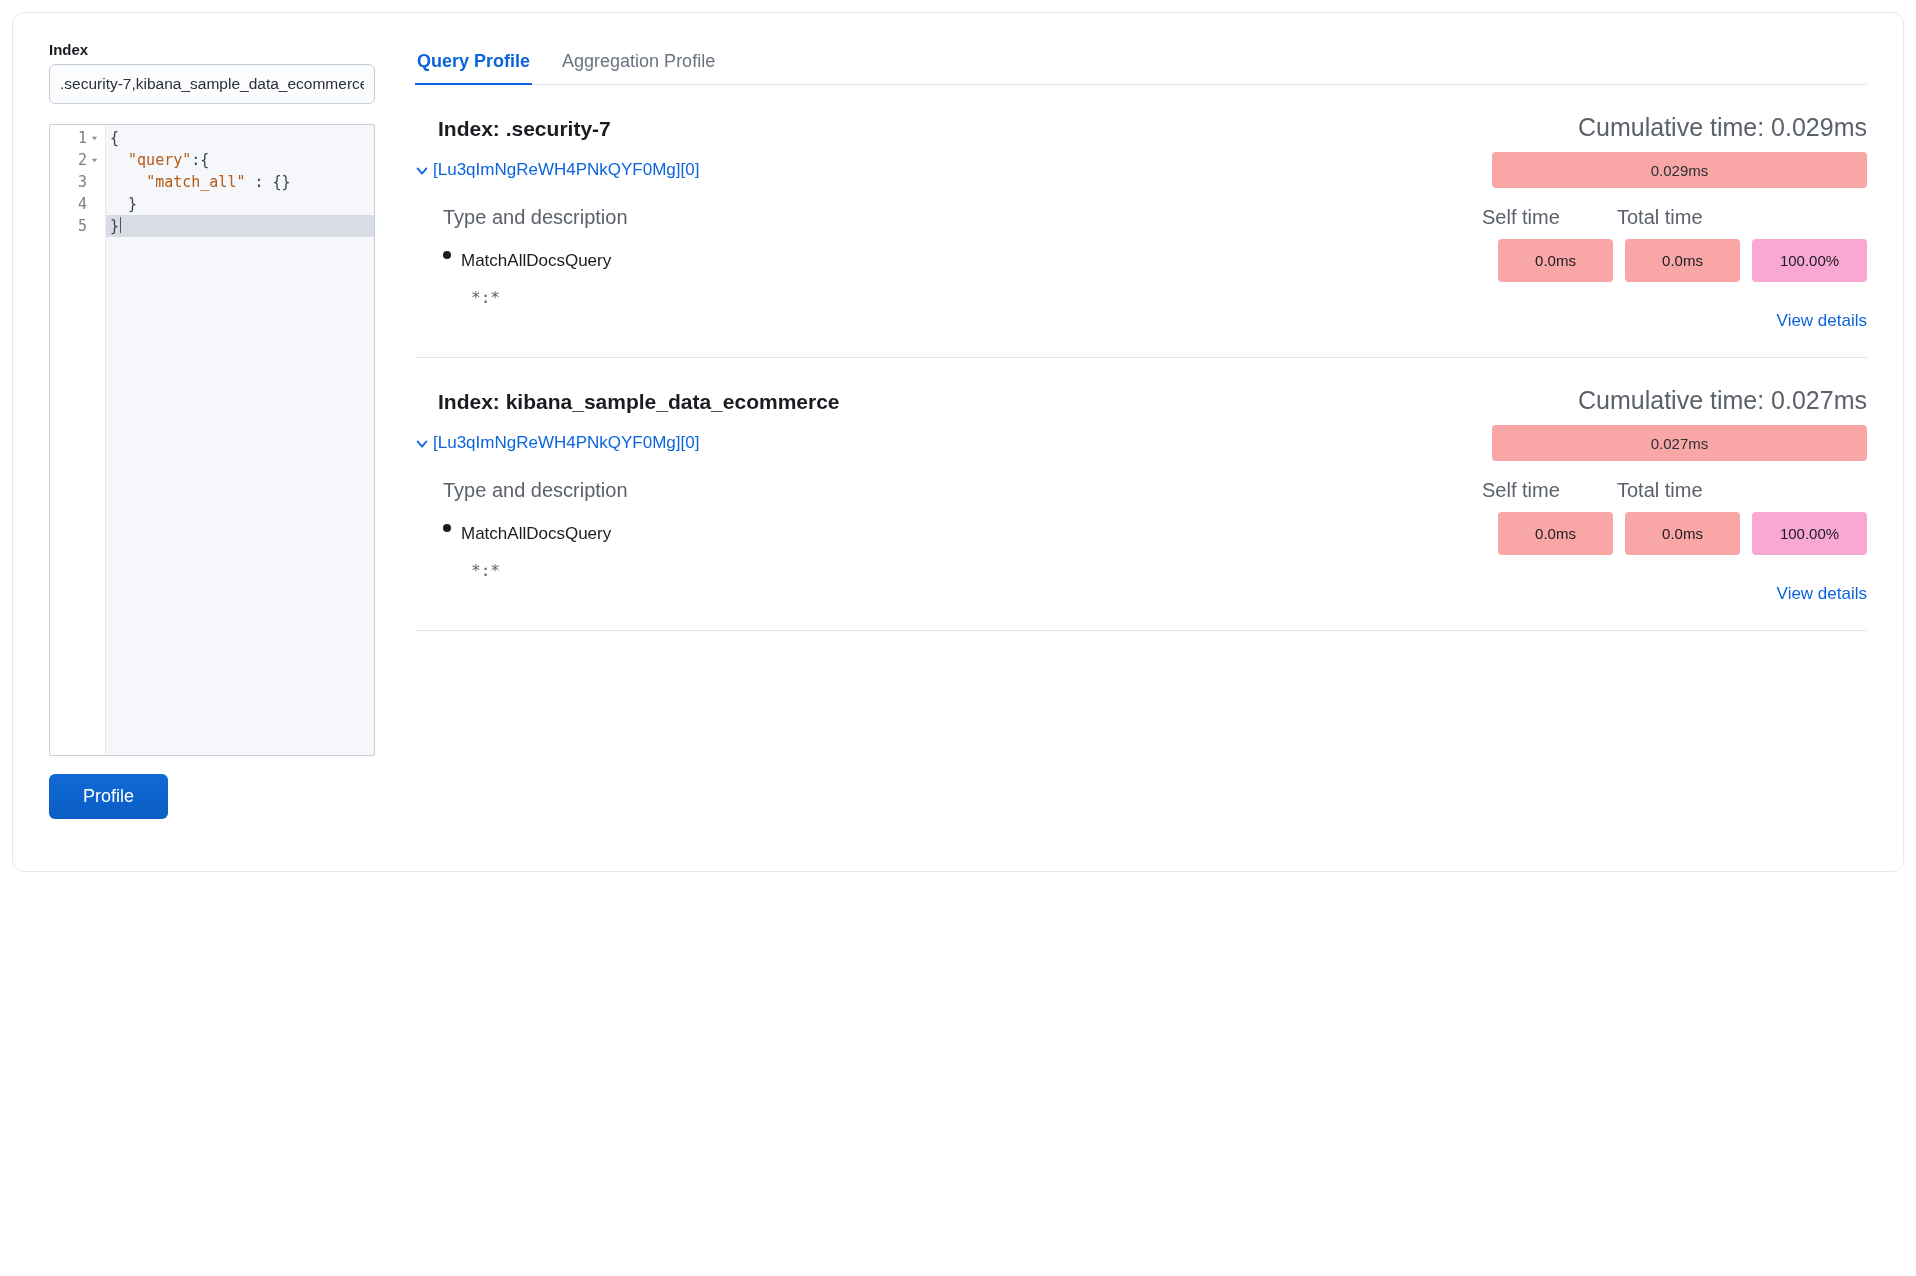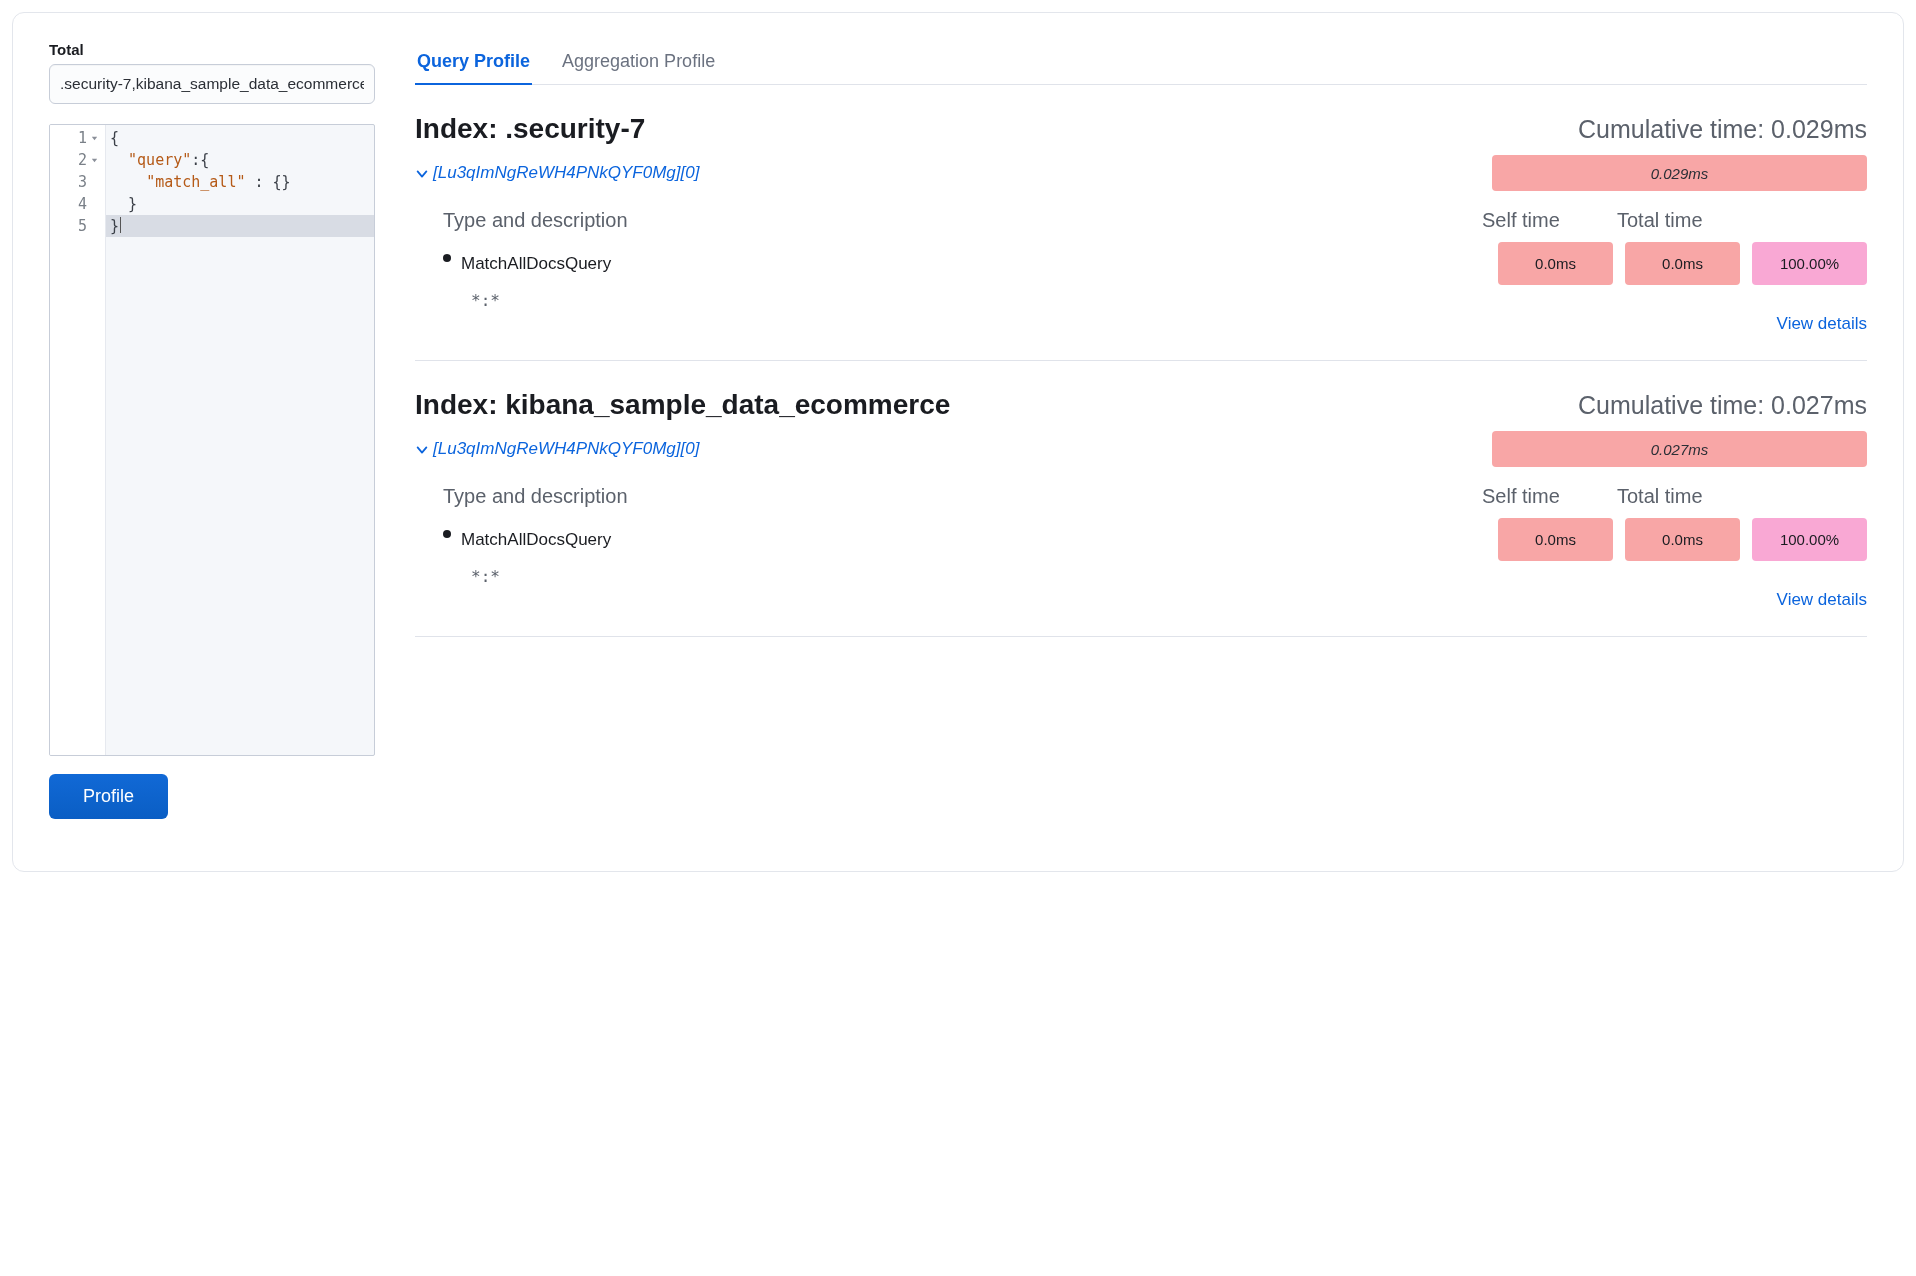--- a/index.html
+++ b/index.html
@@ -156,35 +156,35 @@
     padding-bottom: 26px;
     margin-bottom: 28px;
   }
   .idx-head {
     display: flex;
     justify-content: space-between;
     align-items: baseline;
     margin-bottom: 10px;
   }
   .idx-title {
-    font-size: 28px;
+    font-size: 21px;
     font-weight: 700;
     color: #1a1c21;
+    margin-left: 23px;
   }
   .cum-time {
     font-size: 25px;
     color: #5b616b;
   }
 
   .shard-row {
     display: flex;
     align-items: center;
     gap: 8px;
     margin-bottom: 12px;
-    font-style: italic;
   }
   .shard-toggle {
     display: flex;
     align-items: center;
     gap: 4px;
     color: #0b64dd;
     font-size: 17px;
     cursor: pointer;
     white-space: nowrap;
   }
@@ -260,21 +260,21 @@
     font-size: 17px;
     cursor: pointer;
   }
 </style>
 </head>
 <body>
 
 <div class="card">
 
   <div class="left-col">
-    <div class="field-label">Total</div>
+    <div class="field-label">Index</div>
     <input class="index-input" value=".security-7,kibana_sample_data_ecommerce" style="">
 
     <div class="editor">
       <div class="gutter" id="gutter">
           <div class="gutter-line">
             <span>1</span>
             <span class="fold-caret">
               <svg viewBox="0 0 10 10" width="9" height="9">
                 <path d="M2 3 L5 7 L8 3 Z" fill="currentColor"></path>
               </svg>

